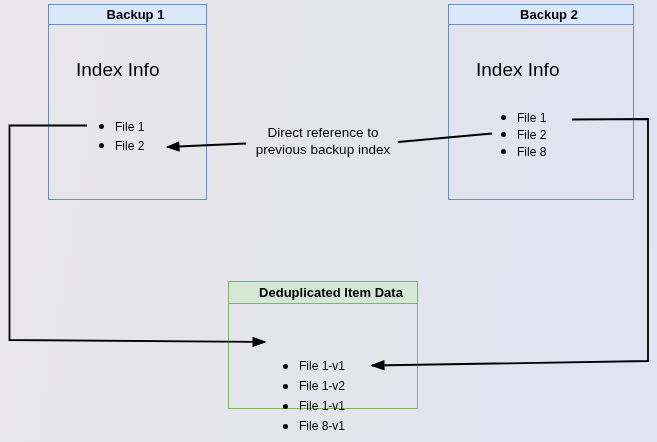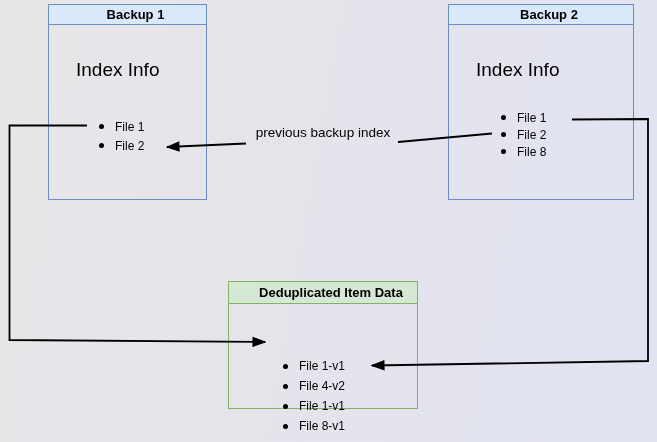--- a/index.html
+++ b/index.html
@@ -76,34 +76,35 @@
 
   <div class="node green" style="left:228px;top:281px;width:190px;height:128px;">
     <div class="node-header">Deduplicated Item Data</div>
     <div class="items lh20" style="left:54px;top:54px;margin-top:20px;">
       <div class="item-row">
         <span class="dot"></span>
         <span>File 1-v1</span>
       </div>
       <div class="item-row">
         <span class="dot"></span>
-        <span>File 4-v2</span>
+        <span>File 1-v2</span>
       </div>
       <div class="item-row">
         <span class="dot"></span>
         <span>File 1-v1</span>
       </div>
       <div class="item-row">
         <span class="dot"></span>
         <span>File 8-v1</span>
       </div>
     </div>
   </div>
 
   <div class="edge-label">
+    <div>Direct reference to</div>
     <div>previous backup index</div>
   </div>
 
   <svg class="connectors" width="657" height="442" viewBox="0 0 657 442">
     <defs>
       <marker id="arrowhead" markerUnits="userSpaceOnUse" markerWidth="14" markerHeight="11" viewBox="0 0 14 11" refX="13" refY="5.5" orient="auto">
         <path d="M1,1 L13,5.5 L1,10 Z" fill="#000" stroke="#000" stroke-width="1"></path>
       </marker>
     </defs>
     <path d="M492,133.5 L398,142" stroke="#000" stroke-width="1.8" fill="none"></path>

